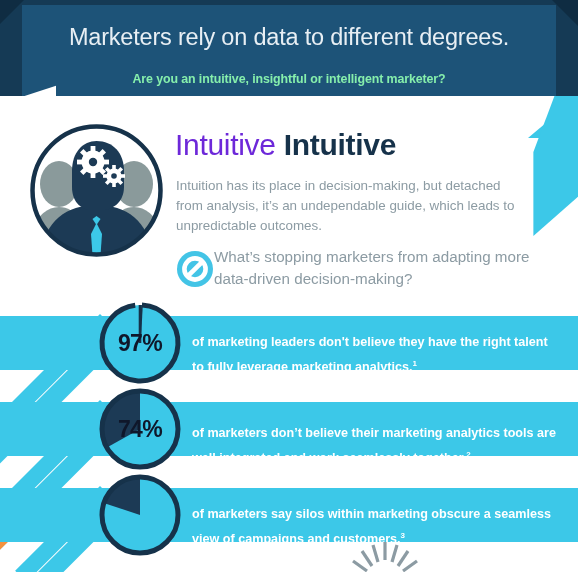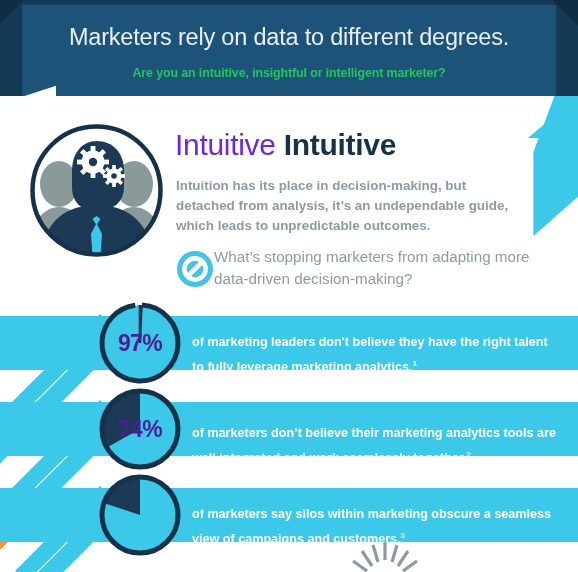--- a/index.html
+++ b/index.html
@@ -41,24 +41,24 @@
   }
   .header-title {
     margin-top: 19px;
     font-size: 23.5px;
     font-weight: 400;
     color: #e8eff4;
     letter-spacing: -0.2px;
     white-space: nowrap;
   }
   .header-sub {
-    margin-top: 15px;
+    margin-top: 21px;
     font-size: 12.4px;
     font-weight: bold;
-    color: #22c55e;
+    color: #86efac;
     letter-spacing: -0.1px;
     white-space: nowrap;
   }
   
   .hdr-notch-l {
     position: absolute; left: 0; top: 0;
     width: 24px; height: 24px;
     background: #0f2c42;
     clip-path: polygon(0 0, 100% 0, 0 100%);
   }
@@ -120,21 +120,20 @@
   .headline .h-light { color: #6d28d9; font-weight: 400; }
   .headline .h-bold  { color: #16324a; font-weight: bold; }
 
   .body-copy {
     position: absolute;
     left: 176px; top: 176px;
     width: 346px;
     font-size: 13.4px;
     line-height: 20px;
     color: #8c9ba3;
-    font-weight: bold;
   }
 
   
   .question-row {
     position: absolute;
     left: 176px; top: 246px;
     width: 400px;
   }
   .no-icon {
     position: absolute;
@@ -173,21 +172,21 @@
     position: absolute;
     width: 84px; height: 84px;
   }
   .donut-label {
     position: absolute;
     left: 0; top: 0;
     width: 84px; height: 84px;
     display: flex;
     align-items: center;
     justify-content: center;
-    color: #4c1d95;
+    color: #0f172a;
     font-weight: bold;
     font-size: 23px;
     letter-spacing: -0.6px;
     pointer-events: none;
   }
   .donut-label.small { font-size: 20.5px; }
 
   
   .sunburst {
     position: absolute;

